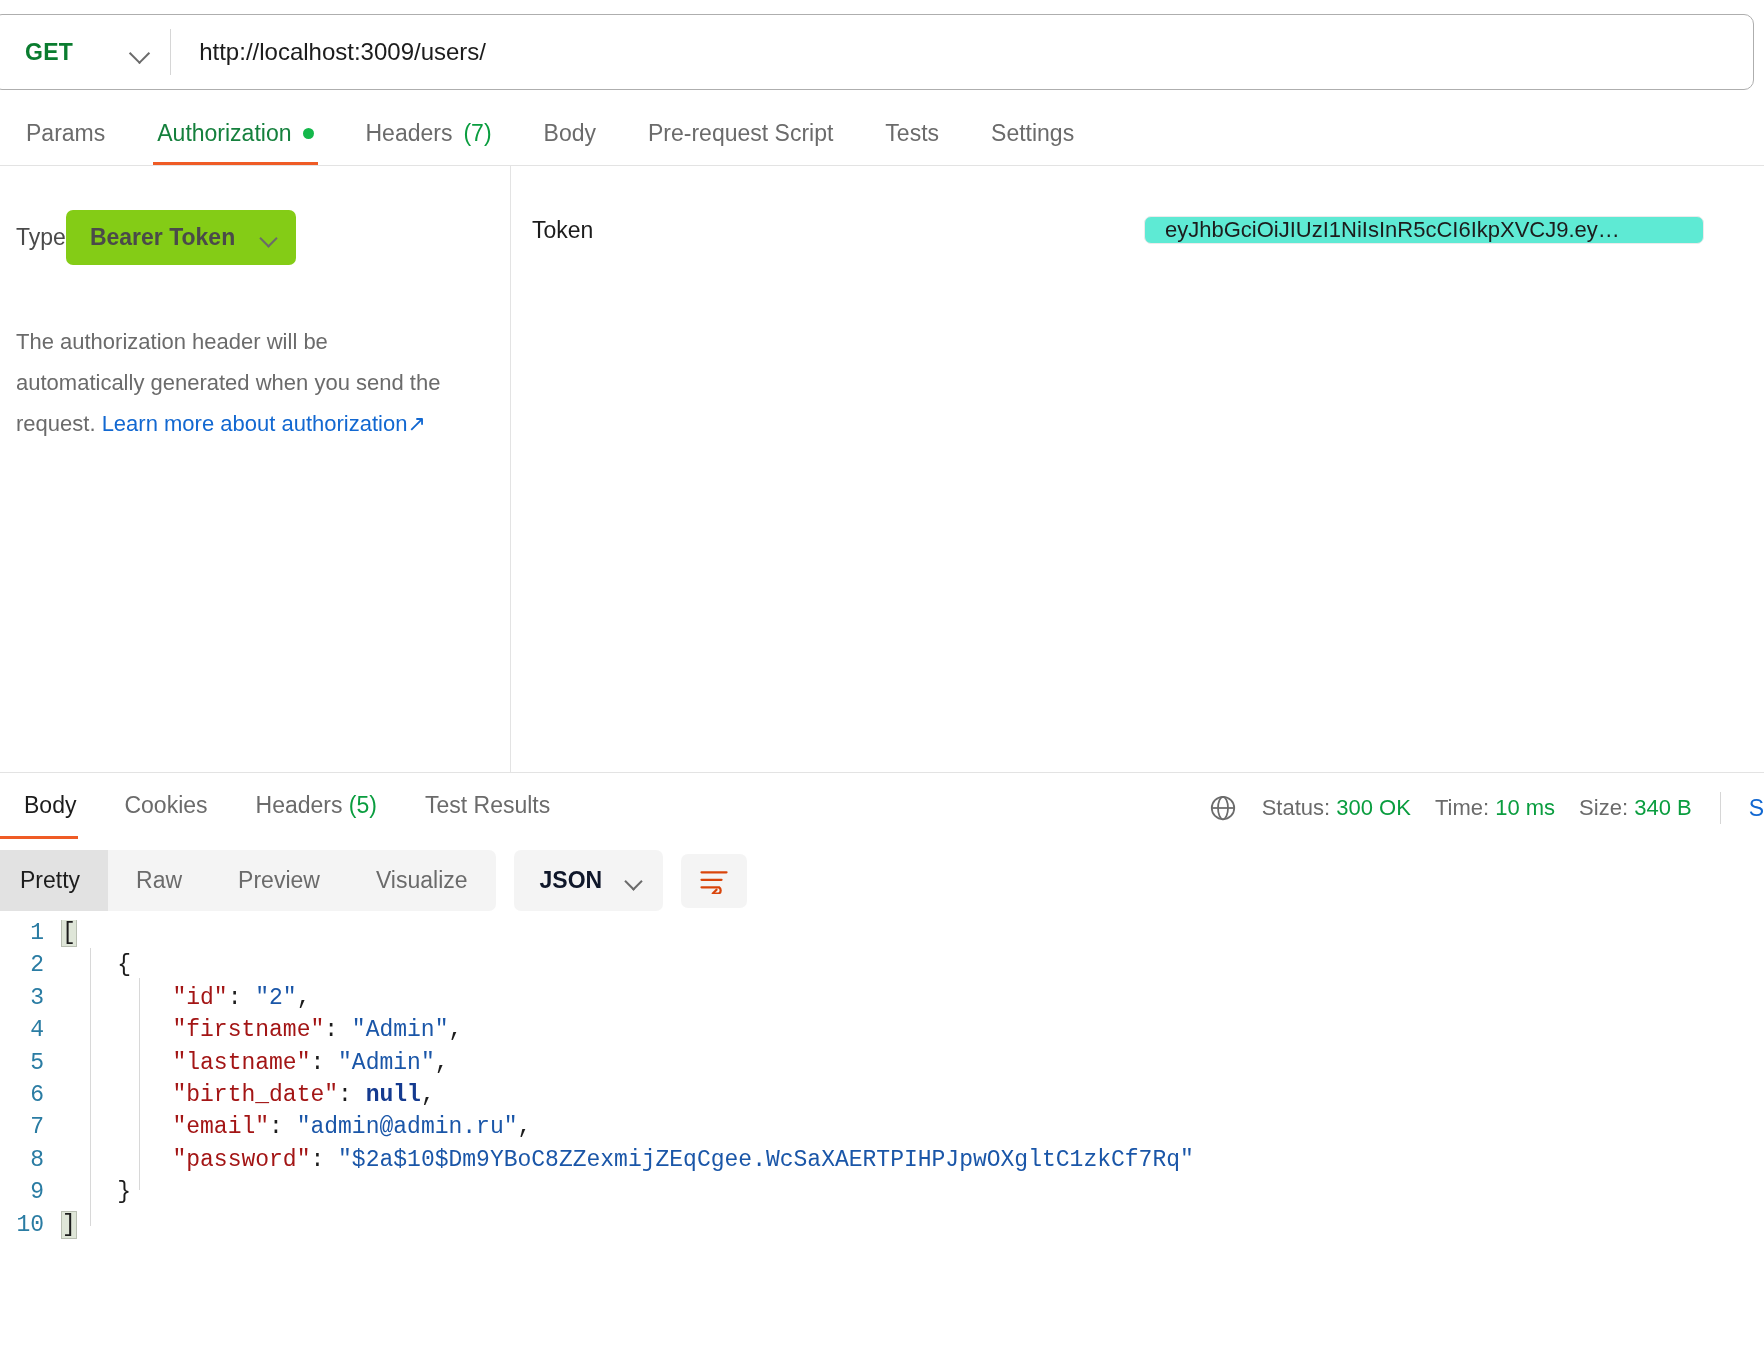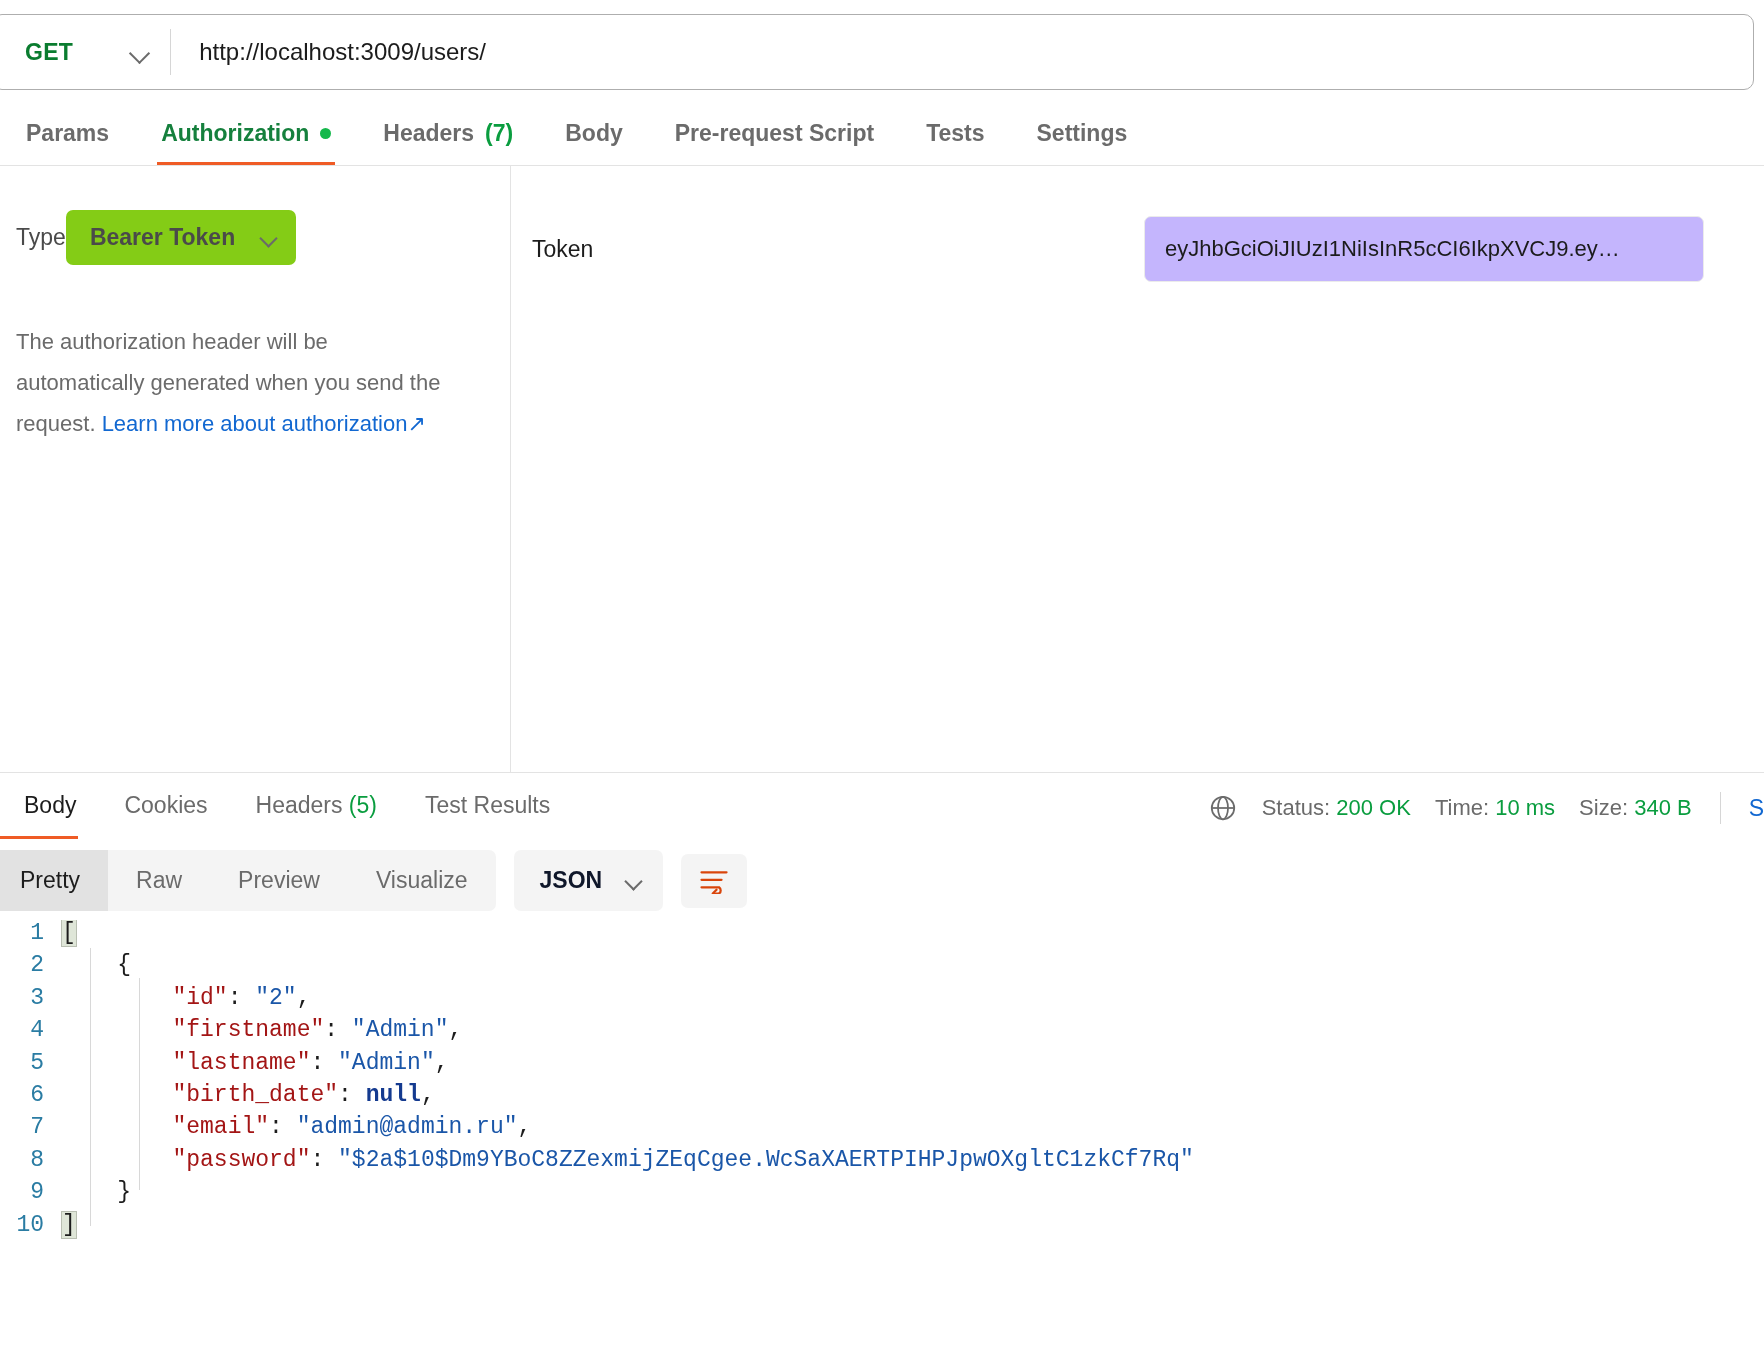--- a/index.html
+++ b/index.html
@@ -34,21 +34,21 @@
   .vdiv { width: 1px; height: 46px; background: #d6d6d6; }
   .url-input {
     flex: 1; height: 100%; border: none; outline: none; background: transparent;
     padding-left: 28px; font-size: 24px; color: #1c1c1c;
     font-family: "Liberation Sans", sans-serif;
   }
 
   
   .req-tabs {
     position: absolute; left: 0; top: 110px; width: 1764px; height: 56px;
-    display: flex; align-items: flex-start; gap: 0; font-weight: bold;
+    display: flex; align-items: flex-start; gap: 0;
   }
   .req-tab {
     position: relative; font-size: 23px; color: #6b6b6b;
     padding: 10px 26px 18px 26px; cursor: pointer; white-space: nowrap;
     display: flex; align-items: center; gap: 11px;
   }
   .req-tab.active { color: #15803d; justify-content: center; }
   .req-tab.active::after {
     content: ""; position: absolute; left: 22px; right: 22px; bottom: 0;
     height: 3px; background: #ef5b25;
@@ -79,22 +79,22 @@
   }
   .auth-help {
     margin-top: 56px; font-size: 22px; line-height: 41px; color: #6b6b6b; max-width: 440px;
   }
   .auth-link { color: #1268d1; cursor: pointer; text-decoration: none; }
 
   .auth-right { position: absolute; left: 512px; top: 0; right: 0; height: 607px; padding: 50px 60px 0 0; }
   .token-row { display: flex; align-items: center; }
   .token-label { font-size: 23px; color: #1c1c1c; padding-left: 20px; width: 540px; }
   .token-field {
-    margin-left: auto; width: 560px; background: #c4b5fd; border: 1px solid #ebebeb;
-    border-radius: 7px; padding: 19px 20px; font-size: 22px; color: #1c1c1c;
+    margin-left: auto; width: 560px; background: #5eead4; border: 1px solid #ebebeb;
+    border-radius: 7px; padding: 0 20px; font-size: 22px; color: #1c1c1c;
     overflow: hidden; white-space: nowrap; text-overflow: ellipsis; cursor: text;
   }
 
   
   .resp-sep { position: absolute; left: 0; top: 772px; width: 1764px; height: 1px; background: #e3e3e3; }
   .resp-tabs {
     position: absolute; left: 0; top: 780px; width: 1764px; height: 62px;
     display: flex; align-items: flex-start;
   }
   .resp-tab {
@@ -234,21 +234,21 @@
     </div>
 
   <div class="resp-meta">
     <svg class="globe" viewBox="0 0 24 24" fill="none" stroke="#6b6b6b" stroke-width="1.4">
       <circle cx="12" cy="12" r="9"></circle>
       <ellipse cx="12" cy="12" rx="4" ry="9"></ellipse>
       <line x1="3" y1="12" x2="21" y2="12"></line>
     </svg>
     <span>
       <span>Status:</span>
-      <span class="meta-val">200 OK</span>
+      <span class="meta-val">300 OK</span>
     </span>
     <span>
       <span>Time:</span>
       <span class="meta-val">10 ms</span>
     </span>
     <span>
       <span>Size:</span>
       <span class="meta-val">340 B</span>
     </span>
     <span class="meta-sep"></span>

